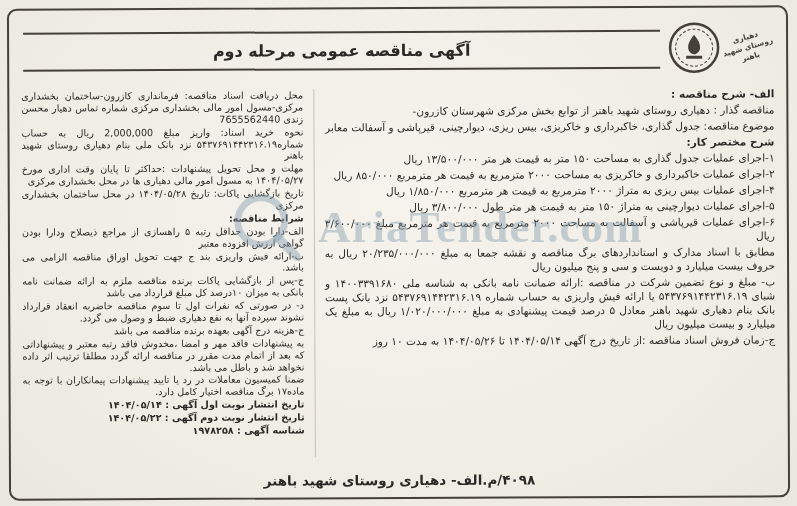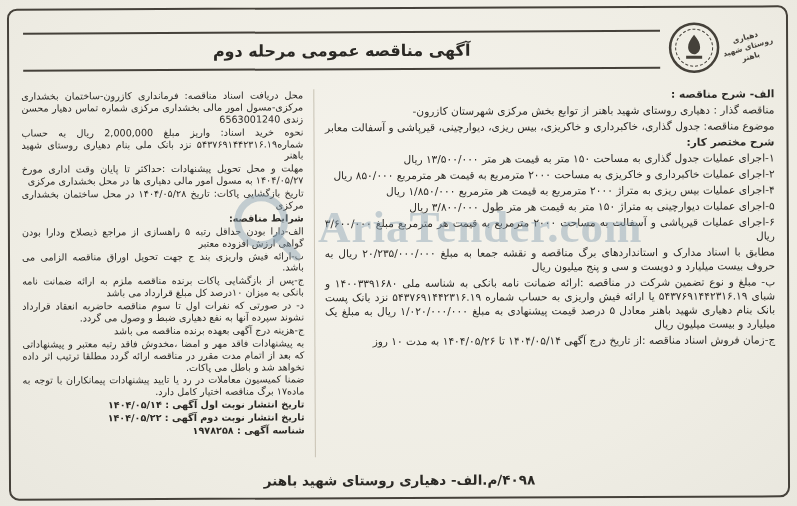--- a/index.html
+++ b/index.html
@@ -85,31 +85,31 @@
           <p class="line">۱-اجرای عملیات جدول گذاری به مساحت ۱۵۰ متر به قیمت هر متر ۱۳/۵۰۰/۰۰۰ ریال</p>
           <p class="line">۲-اجرای عملیات خاکبرداری و خاکریزی به مساحت ۲۰۰۰ مترمربع به قیمت هر مترمربع ۸۵۰/۰۰۰ ریال</p>
           <p class="line">۴-اجرای عملیات بیس ریزی به متراژ ۲۰۰۰ مترمربع به قیمت هر مترمربع ۱/۸۵۰/۰۰۰ ریال</p>
           <p class="line">۵-اجرای عملیات دیوارچینی به متراژ ۱۵۰ متر به قیمت هر متر طول ۳/۸۰۰/۰۰۰ ریال</p>
           <p class="line">۶-اجرای عملیات قیرپاشی و آسفالت به مساحت ۲۰۰۰ مترمربع به قیمت هر مترمربع مبلغ ۳/۶۰۰/۰۰۰ ریال</p>
           <p class="line">مطابق با اسناد مدارک و استانداردهای برگ مناقصه و نقشه جمعا به مبلغ ۲۰/۲۳۵/۰۰۰/۰۰۰ ریال به حروف بیست میلیارد و دویست و سی و پنج میلیون ریال</p>
           <p class="line">ب- مبلغ و نوع تضمین شرکت در مناقصه :ارائه ضمانت نامه بانکی به شناسه ملی ۱۴۰۰۳۳۹۱۶۸۰ و شبای ۵۴۳۷۶۹۱۴۴۲۳۱۶.۱۹ یا ارائه فیش واریزی به حساب شماره ۵۴۳۷۶۹۱۴۴۲۳۱۶.۱۹ نزد بانک پست بانک بنام دهیاری شهید باهنر معادل ۵ درصد قیمت پیشنهادی به مبلغ ۱/۰۲۰/۰۰۰/۰۰۰ ریال به مبلغ یک میلیارد و بیست میلیون ریال</p>
           <p class="line">ج-زمان فروش اسناد مناقصه :از تاریخ درج آگهی ۱۴۰۴/۰۵/۱۴ تا ۱۴۰۴/۰۵/۲۶ به مدت ۱۰ روز</p>
         </div>
       <div class="col col-left">
-          <p class="line">محل دریافت اسناد مناقصه: فرمانداری کازرون-ساختمان بخشداری مرکزی-مسول امور مالی بخشداری مرکزی شماره تماس دهیار محسن زندی 6563001240</p>
+          <p class="line">محل دریافت اسناد مناقصه: فرمانداری کازرون-ساختمان بخشداری مرکزی-مسول امور مالی بخشداری مرکزی شماره تماس دهیار محسن زندی 7655562440</p>
           <p class="line">نحوه خرید اسناد: واریز مبلغ 2,000,000 ریال به حساب شماره۵۴۳۷۶۹۱۴۴۲۳۱۶.۱۹ نزد بانک ملی بنام دهیاری روستای شهید باهنر</p>
           <p class="line">مهلت و محل تحویل پیشنهادات :حداکثر تا پایان وقت اداری مورخ ۱۴۰۴/۰۵/۲۷ به مسول امور مالی دهیاری ها در محل بخشداری مرکزی</p>
           <p class="line">تاریخ بازگشایی پاکات: تاریخ ۱۴۰۴/۰۵/۲۸ در محل ساختمان بخشداری مرکزی</p>
           <p class="line bold">شرایط مناقصه:</p>
           <p class="line">الف-دارا بودن حداقل رتبه ۵ راهسازی از مراجع ذیصلاح ودارا بودن گواهی ارزش افزوده معتبر</p>
           <p class="line">ب-ارائه فیش واریزی بند ج جهت تحویل اوراق مناقصه الزامی می باشد.</p>
           <p class="line">ج-پس از بازگشایی پاکات برنده مناقصه ملزم به ارائه ضمانت نامه بانکی به میزان ۱۰درصد کل مبلغ قرارداد می باشد</p>
           <p class="line">د- در صورتی که نفرات اول تا سوم مناقصه حاضربه انعقاد قرارداد نشوند سپرده آنها به نفع دهیاری ضبط و وصول می گردد.</p>
           <p class="line">ج-هزینه درج آگهی بعهده برنده مناقصه می باشد</p>
-          <p class="line">به پیشنهادات فاقد مهر و امضا ،مخدوش فاقد رتبه معتبر و پیشنهاداتی که بعد از اتمام مدت مقرر در مناقصه ارائه گردد مطلقا ترتیب اثر داده نخواهد شد و باطل می پاکات.</p>
+          <p class="line">به پیشنهادات فاقد مهر و امضا ،مخدوش فاقد رتبه معتبر و پیشنهاداتی که بعد از اتمام مدت مقرر در مناقصه ارائه گردد مطلقا ترتیب اثر داده نخواهد شد و باطل می باشد.</p>
           <p class="line">ضمنا کمیسیون معاملات در رد یا تایید پیشنهادات پیمانکاران با توجه به ماده۱۷ برگ مناقصه اختیار کامل دارد.</p>
           <p class="line bold">تاریخ انتشار نوبت اول آگهی : ۱۴۰۴/۰۵/۱۴</p>
           <p class="line bold">تاریخ انتشار نوبت دوم آگهی : ۱۴۰۴/۰۵/۲۲</p>
           <p class="line bold">شناسه آگهی : ۱۹۷۸۲۵۸</p>
         </div>
     </div>
 
     <div class="footer">۴۰۹۸/م.الف- دهیاری روستای شهید باهنر</div>
 
   </div>

